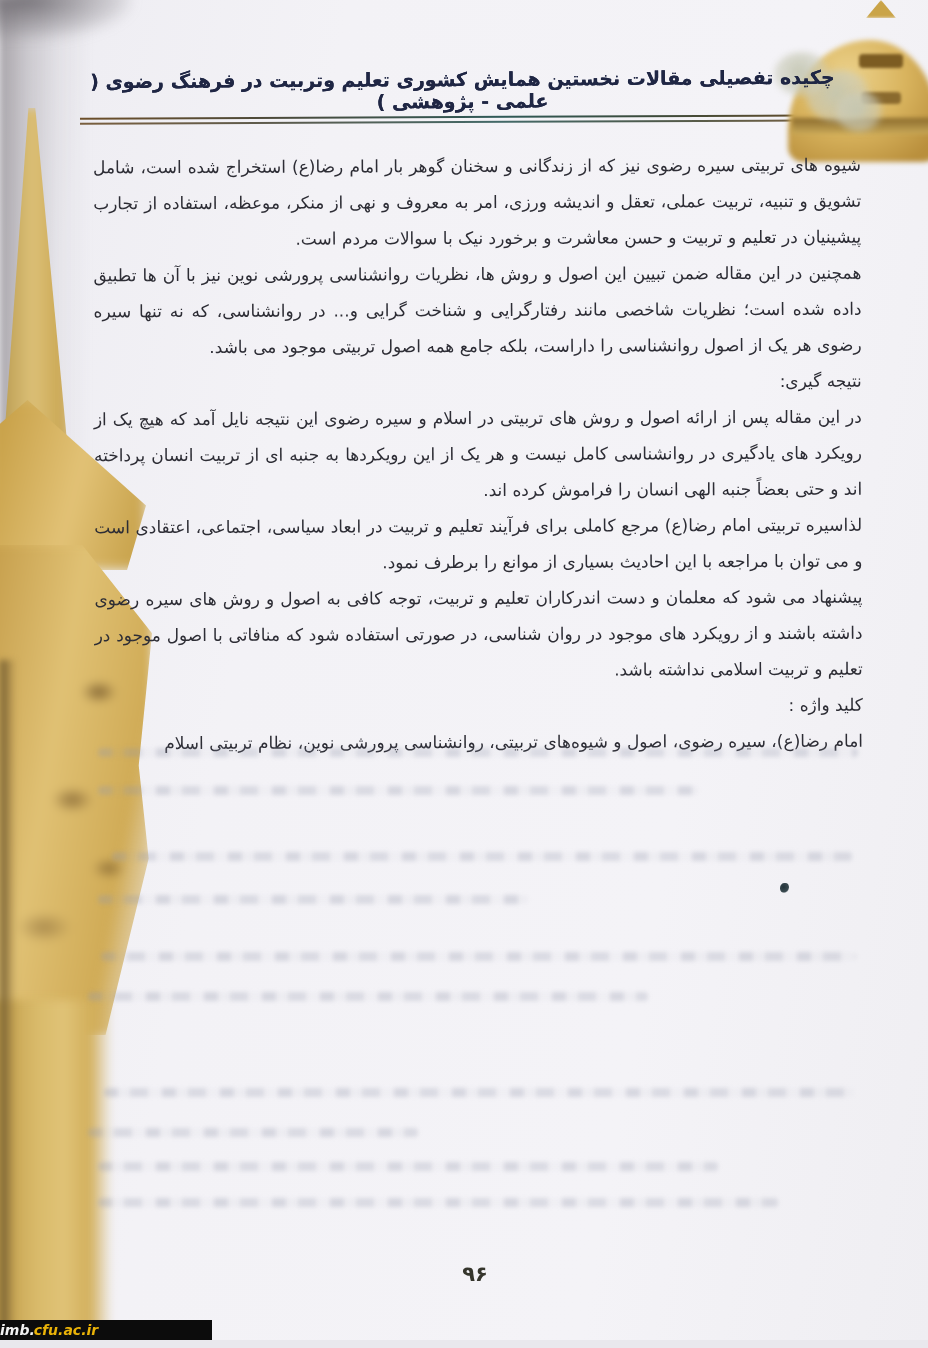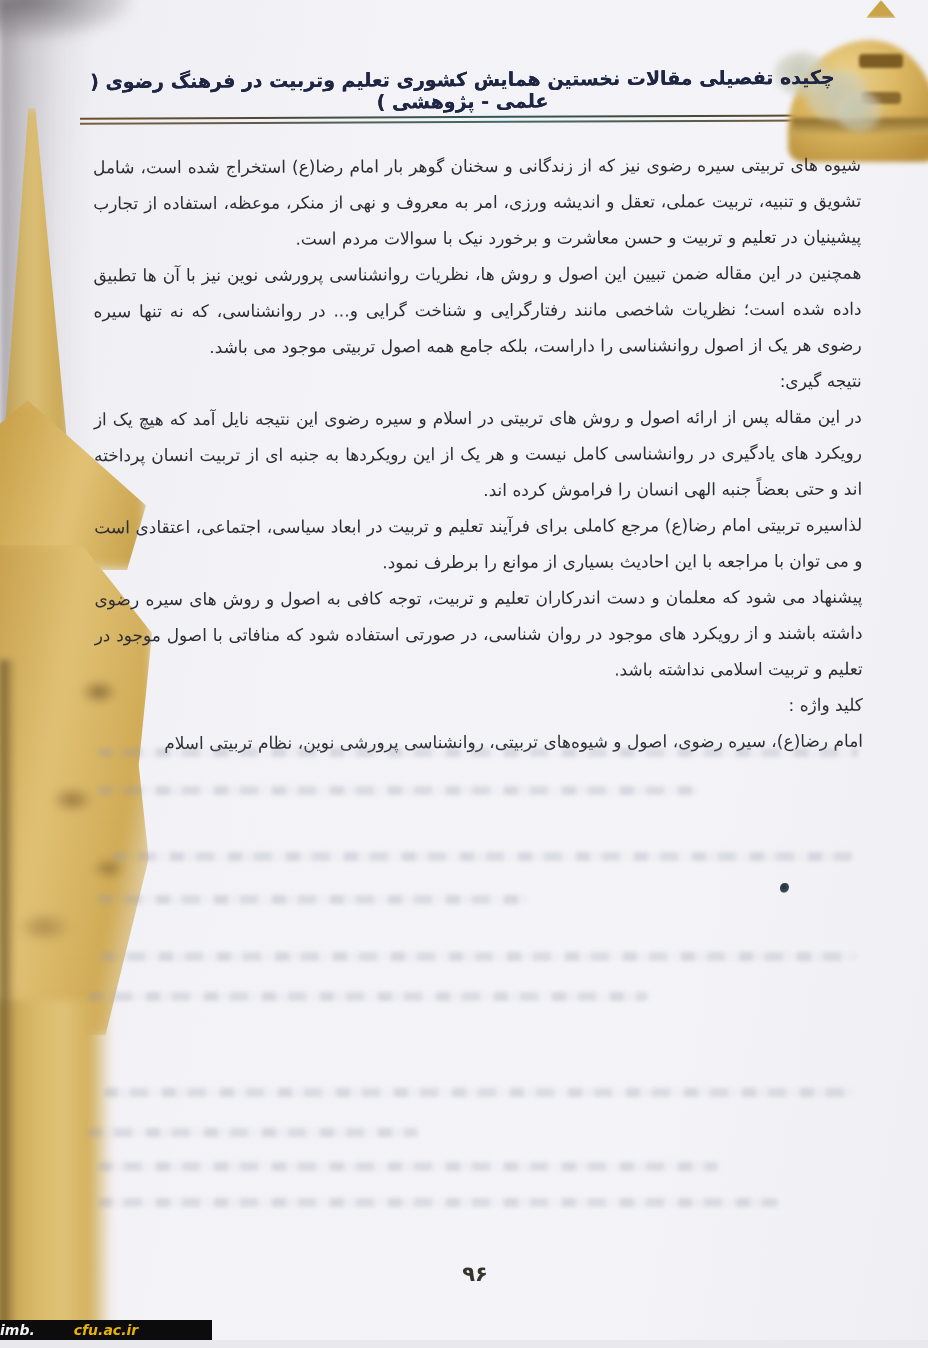--- a/index.html
+++ b/index.html
@@ -132,21 +132,20 @@
   }
   
   .page-number{
     position:absolute;left:0;right:0;top:1262px;text-align:center;
     font-size:21px;font-weight:bold;color:#35352c;letter-spacing:1px;margin-left:22px;
   }
   .watermark{
     position:absolute;left:0;top:1320px;width:206px;height:20px;
     background:#0c0c0c;display:flex;align-items:center;
     padding-right:6px;
-    gap:40px;
   }
   .watermark span{font-size:14px;font-weight:bold;font-style:italic;line-height:20px;padding-left:10px;}
   .watermark .wm-prefix{color:#f2f2f2;padding-left:0;}
   .watermark .wm-domain{color:#eab308;padding-left:0;margin-left:-1px;}
   .bottom-strip{
     position:absolute;left:0;top:1340px;width:100%;height:8px;
     background:#e9e8ed;
   }
 </style>
 </head>

